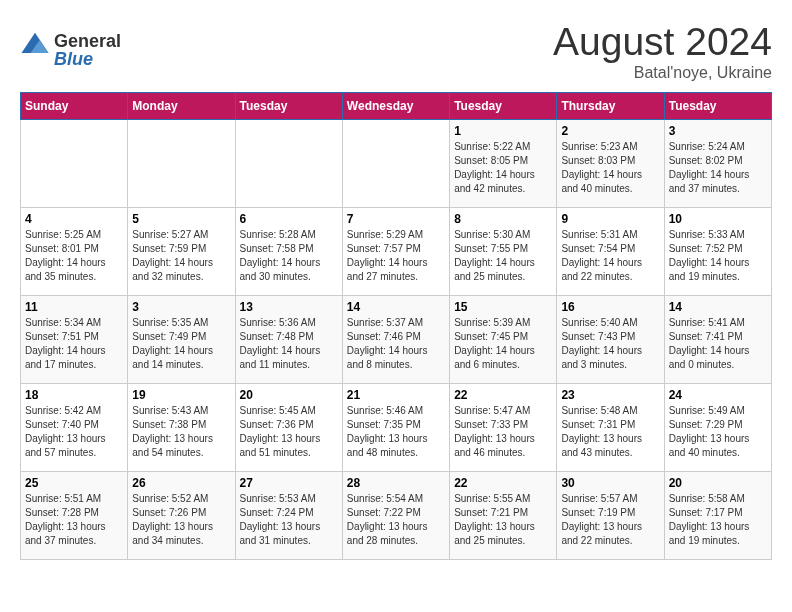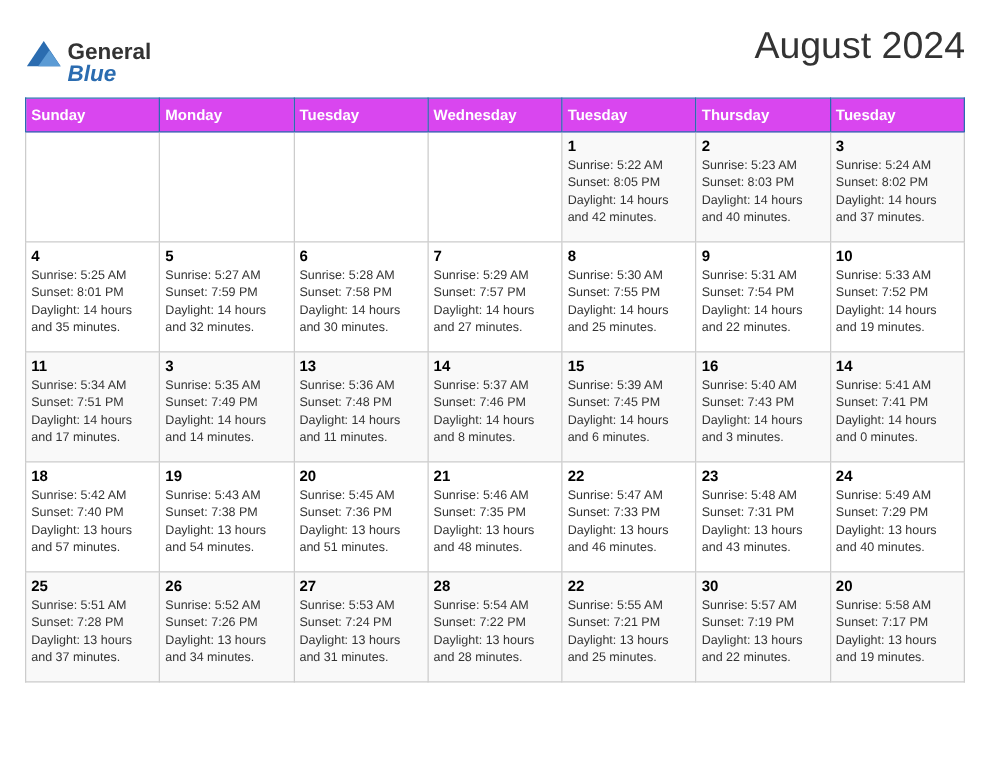--- a/index.html
+++ b/index.html
@@ -31,35 +31,35 @@
     .logo-blue { color: #2b6cb0; font-style: italic; }
     .logo-icon {
       width: 30px;
       height: 30px;
       margin-right: 4px;
     }
     .title-block {
       text-align: right;
     }
     .month-year {
-      font-size: 30px;
+      font-size: 39px;
       font-weight: normal;
       color: #333;
     }
     .location {
       font-size: 16px;
       color: #555;
     }
     .calendar {
       width: 100%;
       border-collapse: collapse;
       font-size: 11px;
     }
     .calendar thead th {
-      background-color: #d946ef;
+      background-color: #be185d;
       color: #fff;
       padding: 6px 4px;
       text-align: left;
       font-size: 12px;
       font-weight: bold;
       border: 1px solid #2b6cb0;
     }
     .calendar tbody td {
       border: 1px solid #ccc;
       vertical-align: top;
@@ -97,20 +97,21 @@
       <polygon points="20,5 38,32 2,32" fill="#2b6cb0"></polygon>
       <polygon points="26,15 38,32 14,32" fill="#5b9bd5"></polygon>
     </svg>
     <div class="logo-text">
       <span class="logo-general">General</span>
       <span class="logo-blue">Blue</span>
     </div>
   </div>
   <div class="title-block">
     <div class="month-year">August 2024</div>
+    <div class="location">Batal'noye, Ukraine</div>
   </div>
 </div>
 
 <table class="calendar">
   <thead>
     <tr>
     <th>Sunday</th>
         <th>Monday</th>
         <th>Tuesday</th>
         <th>Wednesday</th>

